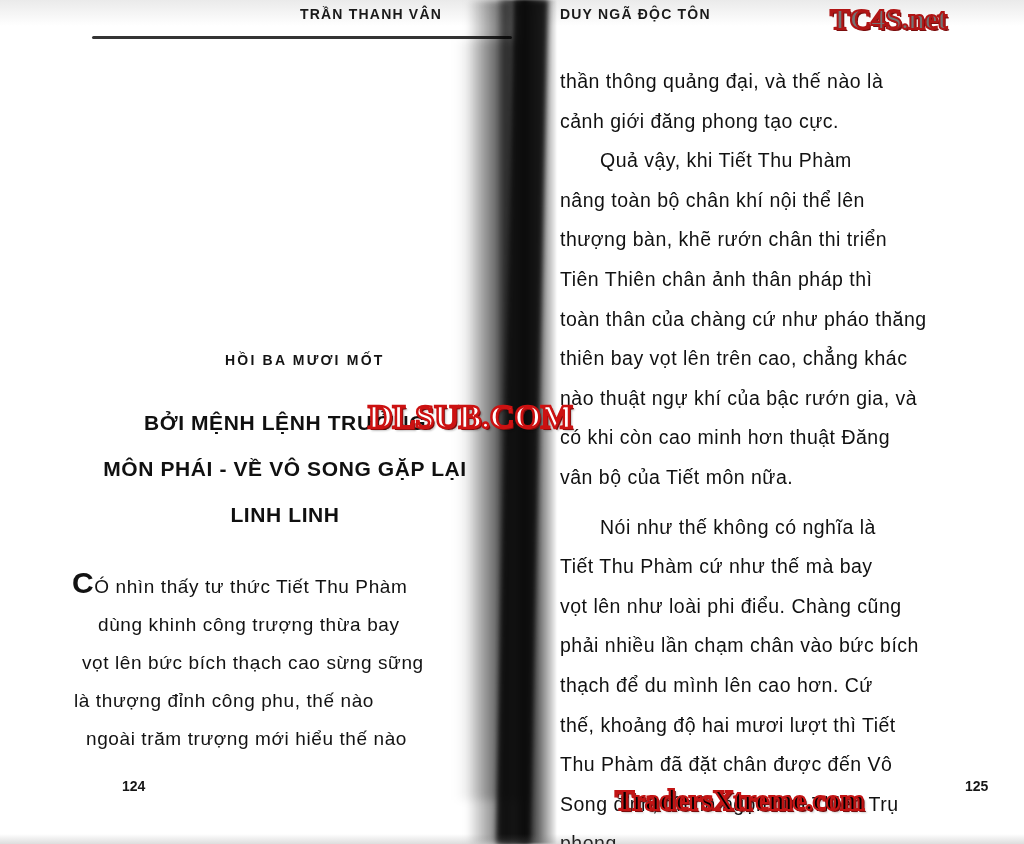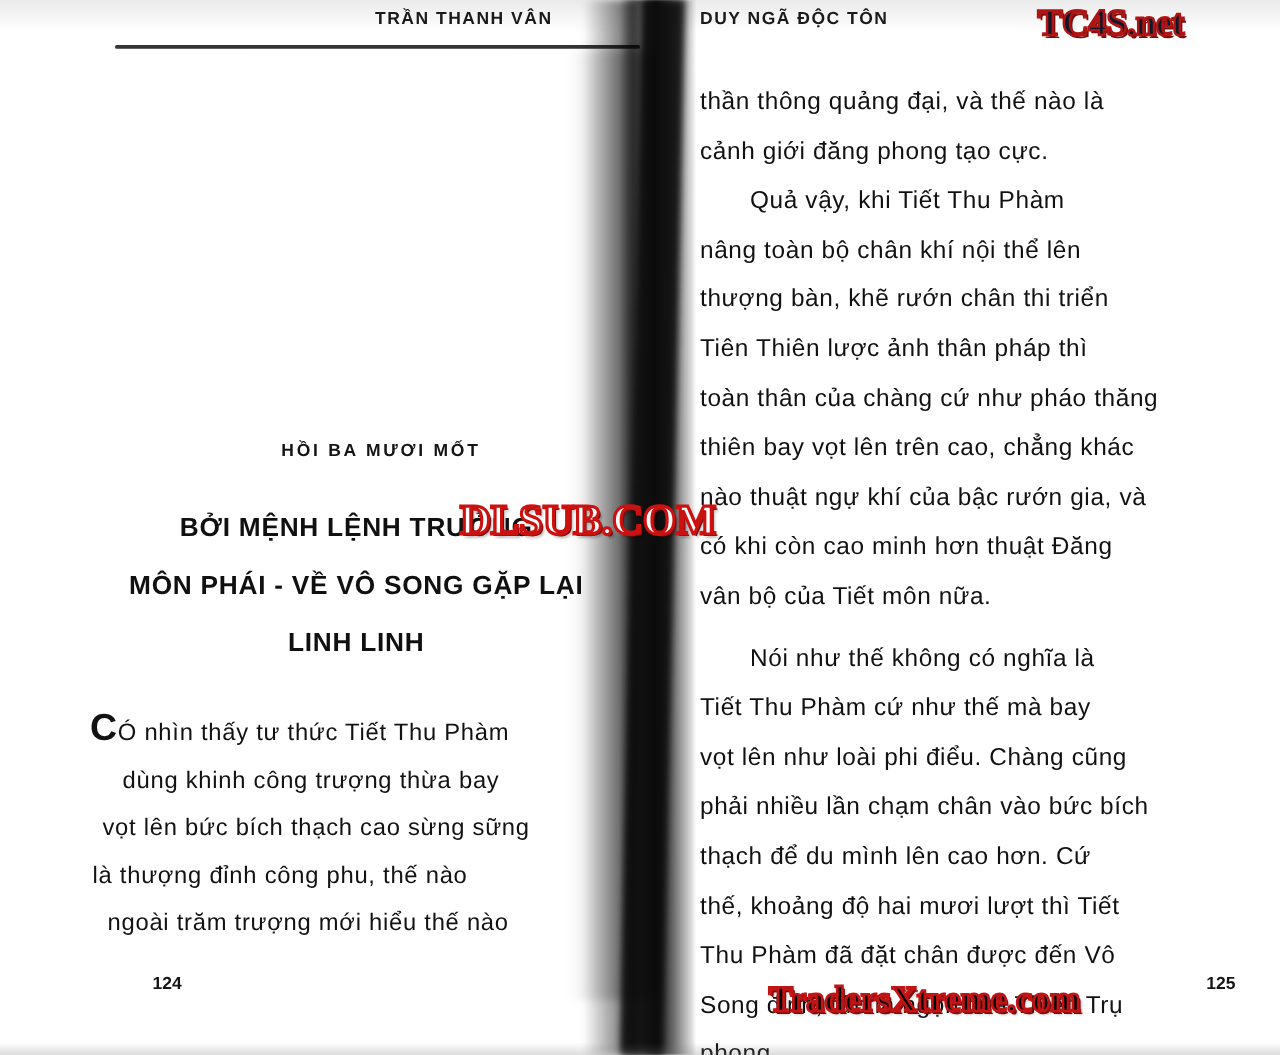--- a/index.html
+++ b/index.html
@@ -164,21 +164,21 @@
     position: absolute;
     font-family: "Liberation Serif", serif;
     font-weight: bold;
     white-space: nowrap;
     pointer-events: none;
   }
   .wm-tc4s {
     top: 2px;
     left: 830px;
     font-size: 30px;
-    color: #0f172a;
+    color: #737373;
     -webkit-text-stroke: 2px #b01515;
     text-shadow:
       1px 1px 0 #7a0d0d,
       2px 2px 0 #7a0d0d,
       0 0 2px rgba(255,255,255,0.6);
     letter-spacing: -0.5px;
   }
   .wm-dlsub {
     top: 398px;
     left: 368px;
@@ -258,21 +258,21 @@
 
   <div class="body-right">
     <p class="blk">
       <span class="ln">thần thông quảng đại, và thế nào là</span>
       <span class="ln">cảnh giới đăng phong tạo cực.</span>
     </p>
     <p class="blk">
       <span class="ln indent">Quả vậy, khi Tiết Thu Phàm</span>
       <span class="ln">nâng toàn bộ chân khí nội thể lên</span>
       <span class="ln">thượng bàn, khẽ rướn chân thi triển</span>
-      <span class="ln">Tiên Thiên lược ảnh thân pháp thì</span>
+      <span class="ln">Tiên Thiên chân ảnh thân pháp thì</span>
       <span class="ln">toàn thân của chàng cứ như pháo thăng</span>
       <span class="ln">thiên bay vọt lên trên cao, chẳng khác</span>
       <span class="ln">nào thuật ngự khí của bậc rướn gia, và</span>
       <span class="ln">có khi còn cao minh hơn thuật Đăng</span>
       <span class="ln">vân bộ của Tiết môn nữa.</span>
     </p>
     <div class="gap"></div>
     <p class="blk">
       <span class="ln indent">Nói như thế không có nghĩa là</span>
       <span class="ln">Tiết Thu Phàm cứ như thế mà bay</span>

